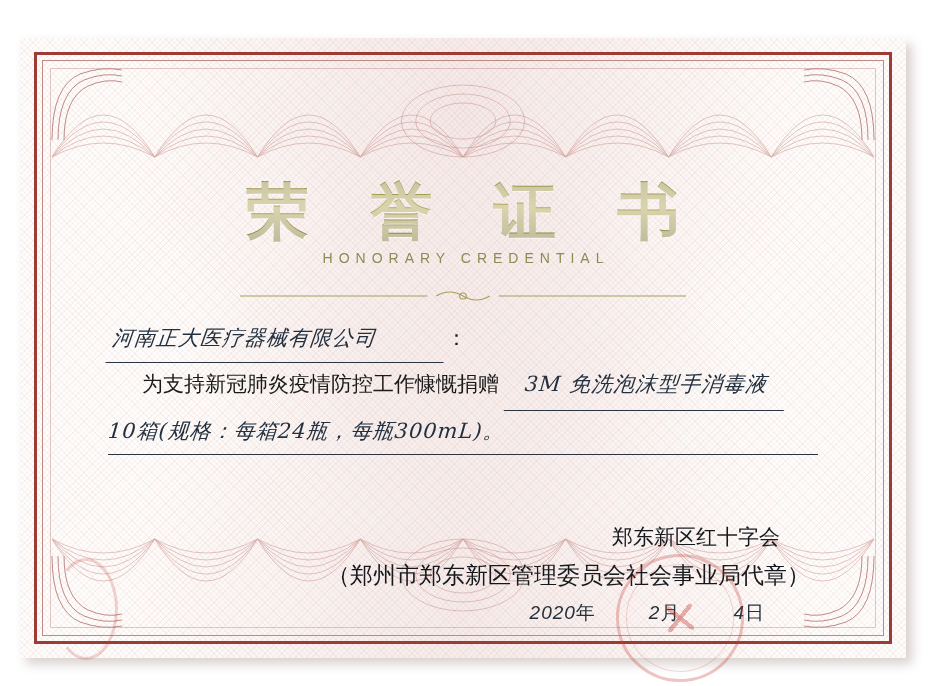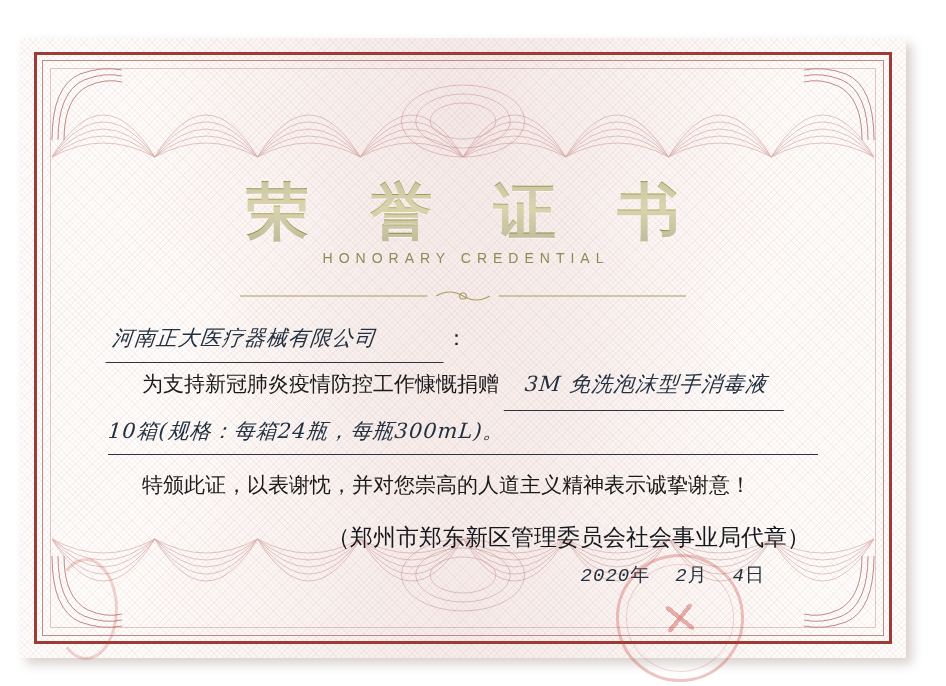--- a/index.html
+++ b/index.html
@@ -159,23 +159,24 @@
   }
   .sig-org{font-size:21px;line-height:38px;padding-right:30px;}
   .sig-sub{font-size:23px;line-height:38px;}
   .date{
     margin-top:6px;
     font-size:19px;
     padding-right:46px;
     color:#25303c;
   }
   .date .num{
-    font-family:Liberation Mono, monospace;
+    font-family:Liberation Sans, sans-serif;
     font-style:italic;
     letter-spacing:1px;
+    margin-left:28px;
   }
   .date .gap{display:inline-block;width:26px;}
 
   
   .seal{
     position:absolute;
     left:556px;top:476px;
     width:122px;height:122px;
     border-radius:50%;
     border:3px solid rgba(196,62,54,.55);
@@ -313,27 +314,25 @@
 
         <div class="line row2">
           <span class="indent"></span><span>为支持新冠肺炎疫情防控工作慷慨捐赠</span>
           <span class="fill hand">3M 免洗泡沫型手消毒液</span>
         </div>
 
         <div class="line row3">
           <span class="hand">10箱(规格：每箱24瓶，每瓶300mL)。</span>
         </div>
 
-        <div class="line row4">
-          <span class="indent"></span><span>特颁此证，以表谢忱，并对您崇高的人道主义精神表示诚挚谢意！</span>
-        </div>
 
       </div>
 
       <div class="signature">
+        <div class="sig-org">郑东新区红十字会</div>
         <div class="sig-sub">（郑州市郑东新区管理委员会社会事业局代章）</div>
         <div class="date">
           <span class="num">2020</span><span>年</span><span class="gap"></span><span class="num">2</span><span>月</span><span class="gap"></span><span class="num">4</span><span>日</span>
         </div>
       </div>
 
       <div class="seal">
           <span class="ring"></span>
         </div>
       <div class="seal-edge"></div>

